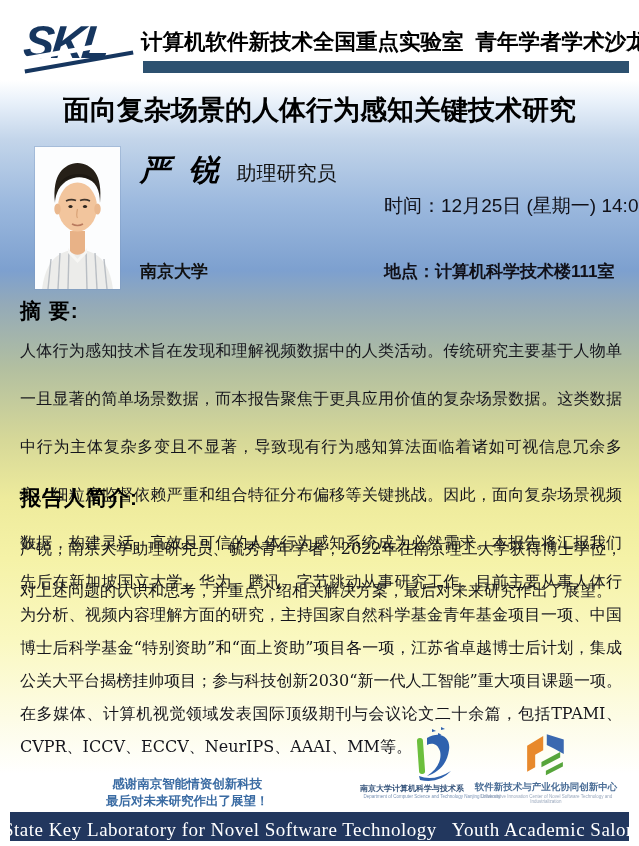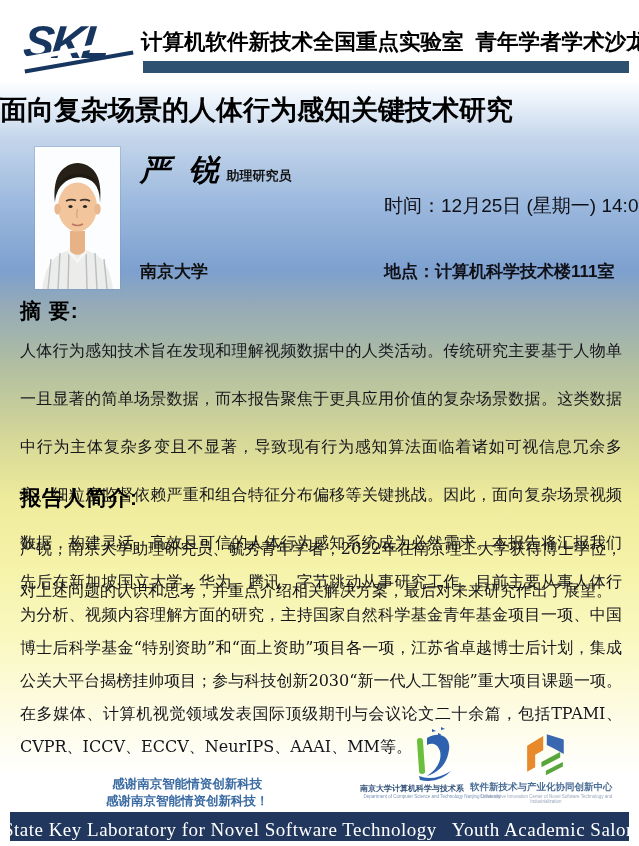--- a/index.html
+++ b/index.html
@@ -31,29 +31,29 @@
     font-size:46px;line-height:52px;color:#16365f;letter-spacing:-3px;transform:skewX(-6deg);
   }
   .skl-swoosh{position:absolute;left:-6px;top:31px;width:122px;height:5px;background:#ffffff;
     transform:rotate(-10deg);}
   .skl-base{position:absolute;left:0px;top:44px;width:110px;height:4px;background:#16365f;
     transform:rotate(-10deg);}
   .header-title{position:absolute;left:141px;top:27px;font-size:21.5px;font-weight:bold;
     white-space:pre;color:#000;}
   .header-bar{position:absolute;left:143px;top:61px;width:486px;height:12px;background:#2d5170;}
   
-  .main-title{position:absolute;left:0;top:92px;width:639px;text-align:left;
+  .main-title{position:absolute;left:0;top:92px;width:639px;text-align:center;
     font-size:27px;font-weight:bold;color:#000;}
   
   .photo{position:absolute;left:35px;top:147px;width:85px;height:142px;
     box-shadow:0 0 0 1px rgba(120,150,190,.35);}
   .speaker-name-row{position:absolute;left:140px;top:150px;}
   .speaker-name{font-family:"DejaVu Serif",serif;font-weight:bold;font-style:italic;
     font-size:30px;color:#000;letter-spacing:4px;}
-  .speaker-title{font-size:13px;font-weight:bold;color:#111;margin-left:4px;}
+  .speaker-title{font-size:20px;font-weight:normal;color:#111;margin-left:14px;}
   .speaker-dept{position:absolute;left:140px;top:193px;font-size:17px;font-weight:bold;color:#111;}
   .speaker-univ{position:absolute;left:140px;top:260px;font-size:17px;font-weight:bold;color:#111;}
   .meta-time{position:absolute;left:384px;top:193px;font-size:19px;font-weight:normal;color:#101018;white-space:pre;}
   .meta-loc{position:absolute;left:384px;top:260px;font-size:17px;font-weight:bold;color:#101018;white-space:pre;}
   
   .sec-heading{font-size:21px;font-weight:bold;color:#000;letter-spacing:1px;}
   .abstract-heading{position:absolute;left:20px;top:297px;}
   .abstract-body{position:absolute;left:20px;top:327px;width:602px;
     font-family:"DejaVu Serif",serif;font-size:16px;line-height:48px;
     text-align:justify;color:#15151c;}
@@ -65,21 +65,21 @@
   .itai{position:absolute;left:18px;top:765px;font-size:40px;font-weight:900;
     color:#d6372c;letter-spacing:1px;font-family:"Liberation Sans",sans-serif;}
   .thanks{position:absolute;left:106px;top:776px;font-size:12.5px;line-height:17px;
     color:#3a6ba3;font-weight:bold;text-align:center;}
   .dept-logo{position:absolute;left:405px;top:726px;width:52px;height:56px;}
   .dept-caption{position:absolute;left:360px;top:783px;width:144px;text-align:left;
     font-size:8px;font-weight:bold;color:#33527a;}
   .dept-caption-en{position:absolute;left:360px;top:794px;width:144px;text-align:center;
     font-size:4.5px;color:#7a93b5;}
   .cic-logo{position:absolute;left:520px;top:728px;width:50px;height:50px;}
-  .cic-caption{position:absolute;left:470px;top:781px;width:152px;
+  .cic-caption{position:absolute;left:470px;top:781px;width:152px;text-align:center;
     font-size:9.5px;font-weight:bold;color:#4a6d96;}
   .cic-caption-en{position:absolute;left:466px;top:794px;width:160px;text-align:center;
     font-size:4.5px;color:#9aa8bd;}
   
   .footer-bar{position:absolute;left:10px;top:812px;width:619px;height:29px;background:#22375e;
     display:flex;align-items:flex-end;justify-content:center;}
   .footer-text{font-family:"Liberation Serif",serif;font-size:19px;color:#ffffff;
     letter-spacing:0.5px;white-space:pre;}
 </style>
 </head>
@@ -144,21 +144,21 @@
   <div class="meta-loc"><span>地点：</span><span>计算机科学技术楼111室</span></div>
 
   <div class="sec-heading abstract-heading">摘 要:</div>
   <div class="abstract-body">人体行为感知技术旨在发现和理解视频数据中的人类活动。传统研究主要基于人物单一且显著的简单场景数据，而本报告聚焦于更具应用价值的复杂场景数据。这类数据中行为主体复杂多变且不显著，导致现有行为感知算法面临着诸如可视信息冗余多变、细粒度监督依赖严重和组合特征分布偏移等关键挑战。因此，面向复杂场景视频数据，构建灵活、高效且可信的人体行为感知系统成为必然需求。本报告将汇报我们对上述问题的认识和思考，并重点介绍相关解决方案，最后对未来研究作出了展望。</div>
 
   <div class="sec-heading bio-heading">报告人简介:</div>
   <div class="bio-body">严锐，南京大学助理研究员、毓秀青年学者，2022年在南京理工大学获得博士学位，先后在新加坡国立大学、华为、腾讯、字节跳动从事研究工作。目前主要从事人体行为分析、视频内容理解方面的研究，主持国家自然科学基金青年基金项目一项、中国博士后科学基金“特别资助”和“面上资助”项目各一项，江苏省卓越博士后计划，集成公关大平台揭榜挂帅项目；参与科技创新2030“新一代人工智能”重大项目课题一项。在多媒体、计算机视觉领域发表国际顶级期刊与会议论文二十余篇，包括TPAMI、CVPR、ICCV、ECCV、NeurIPS、AAAI、MM等。</div>
 
   <div class="thanks">
     <div>感谢南京智能情资创新科技</div>
-    <div>感谢南京智能情资创新科技！</div>
+    <div>最后对未来研究作出了展望！</div>
   </div>
 
   <div class="dept-logo">
     <svg width="52" height="56" viewBox="0 0 52 56" xmlns="http://www.w3.org/2000/svg">
 
       <path d="M27,3 l4,2 l-4,1 Z M36,1 l4,2 l-4,1 Z M33,7 l3.5,1.5 l-3.5,1 Z" fill="#2f62ae"></path>
 
       <rect x="13" y="12" width="6" height="36" rx="3" fill="#6cbf3c" transform="rotate(-4 16 30)"></rect>
 
       <path d="M22,12 C36,4 46,12 44,24 C42,38 34,46 22,50 C33,43 37,33 35,25 C33,18 27,16 22,19 Z" fill="#2f62ae"></path>

